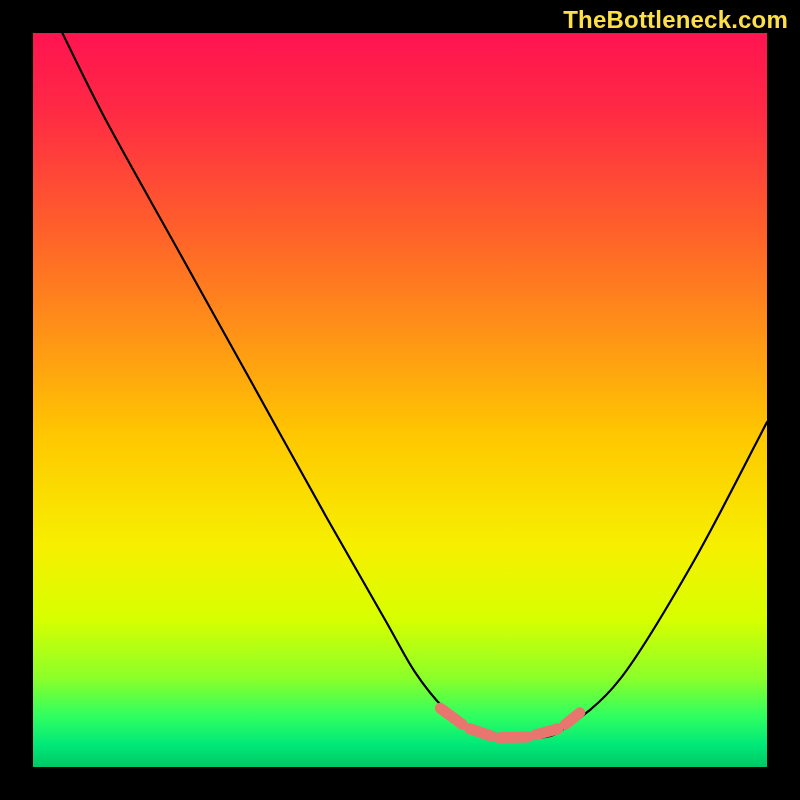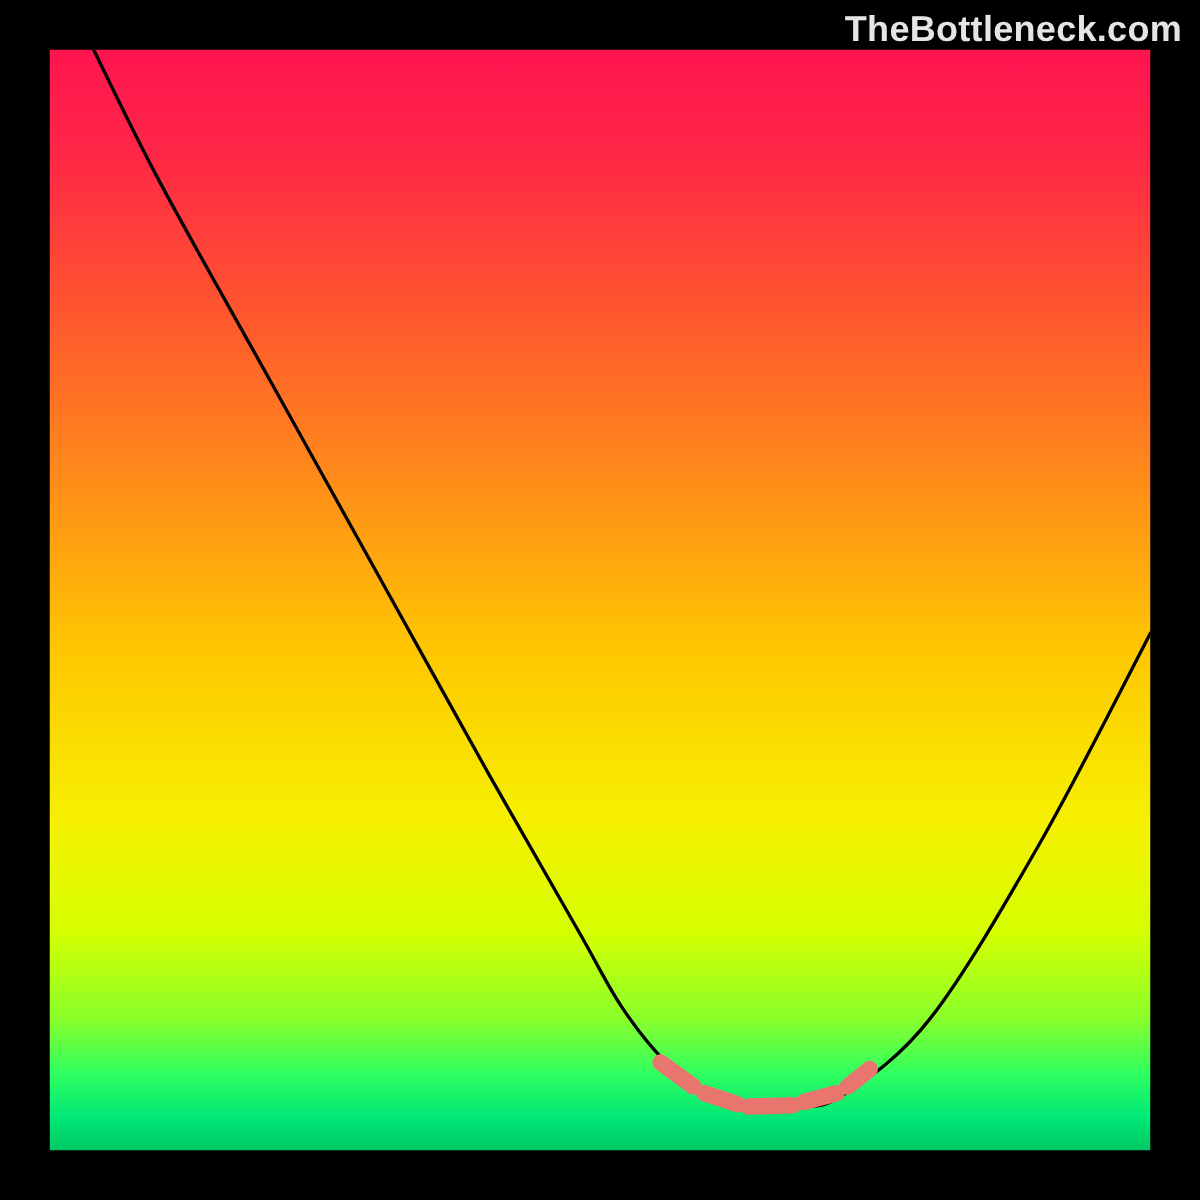--- a/index.html
+++ b/index.html
@@ -14,21 +14,21 @@
   .frame {
     position: relative;
     width: 800px;
     height: 800px;
     background: #000;
   }
   .watermark {
     position: absolute;
     top: 6px;
     right: 12px;
-    color: #e5e5e5;
+    color: #fde047;
     font-size: 24px;
     font-weight: bold;
     letter-spacing: 0.2px;
     user-select: none;
   }
   .plot-wrap {
     position: absolute;
     left: 33px;
     top: 33px;
     width: 734px;

